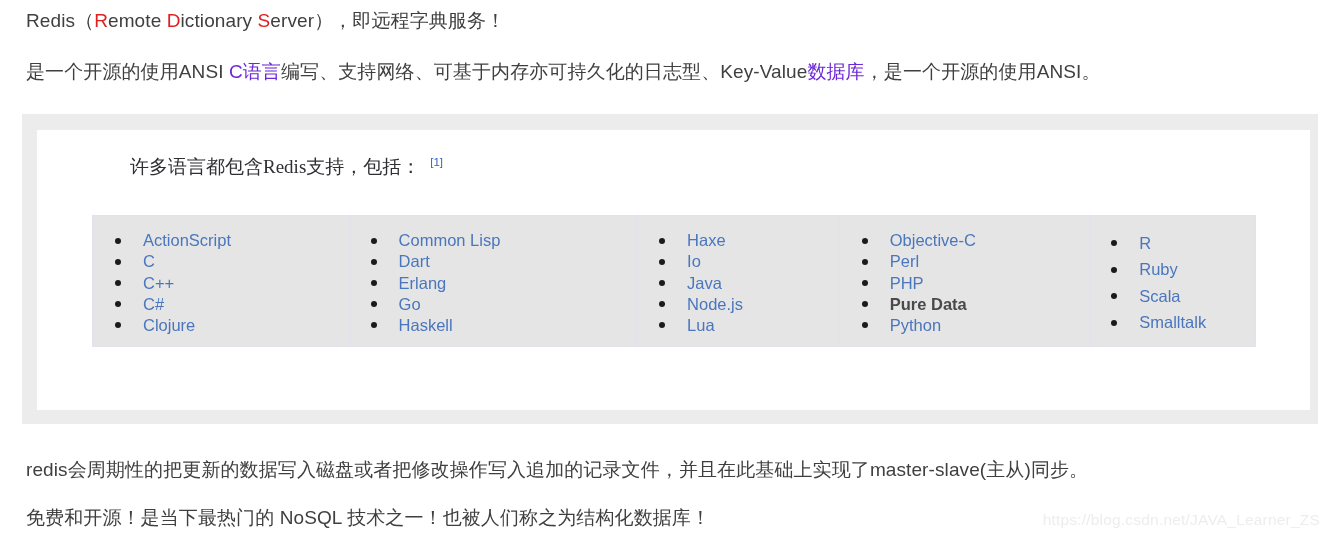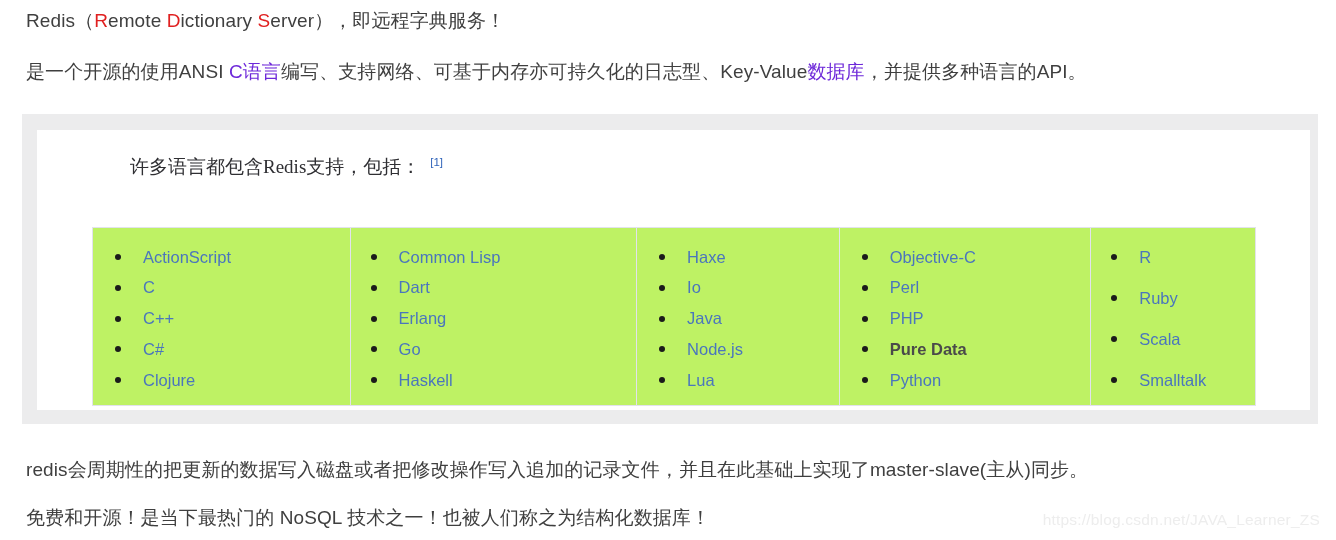--- a/index.html
+++ b/index.html
@@ -83,26 +83,25 @@
     margin-left: 10px;
     font-family: "Liberation Sans", sans-serif;
     cursor: pointer;
   }
 
   .lang-table {
     position: absolute;
     left: 55px;
     top: 85px;
     width: 1164px;
-    height: 179px;
+    height: 132px;
     display: flex;
     border: 1px solid #e2e2ec;
     box-sizing: border-box;
-    background: #bef264;
-    margin-top: 12px;
+    background: #e5e5e5;
   }
   .lang-col {
     border-right: 1px solid #e2e2ec;
     box-sizing: border-box;
     padding: 14px 0 10px 0;
     display: flex;
     flex-direction: column;
     justify-content: space-between;
   }
   .lang-col:last-child {
@@ -150,21 +149,21 @@
     letter-spacing: 0.2px;
   }
 </style>
 </head>
 <body>
 
 <div class="page">
 
   <div class="para para-1"><span>Redis（</span><span class="acc">R</span><span>emote </span><span class="acc">D</span><span>ictionary </span><span class="acc">S</span><span>erver），即远程字典服务！</span></div>
 
-  <div class="para para-2"><span>是一个开源的使用ANSI </span><span class="lnk">C语言</span><span>编写、支持网络、可基于内存亦可持久化的日志型、Key-Value</span><span class="lnk">数据库</span><span>，并提供多种语言的API。</span></div>
+  <div class="para para-2"><span>是一个开源的使用ANSI </span><span class="lnk">C语言</span><span>编写、支持网络、可基于内存亦可持久化的日志型、Key-Value</span><span class="lnk">数据库</span><span>，是一个开源的使用ANSI。</span></div>
 
   <div class="figure-outer">
     <div class="figure-inner">
 
       <div class="fig-heading"><span>许多语言都包含Redis支持，包括：</span><span class="cite">[1]</span></div>
 
       <div class="lang-table">
 
         <div class="lang-col c1">
           <div class="lang-item">

